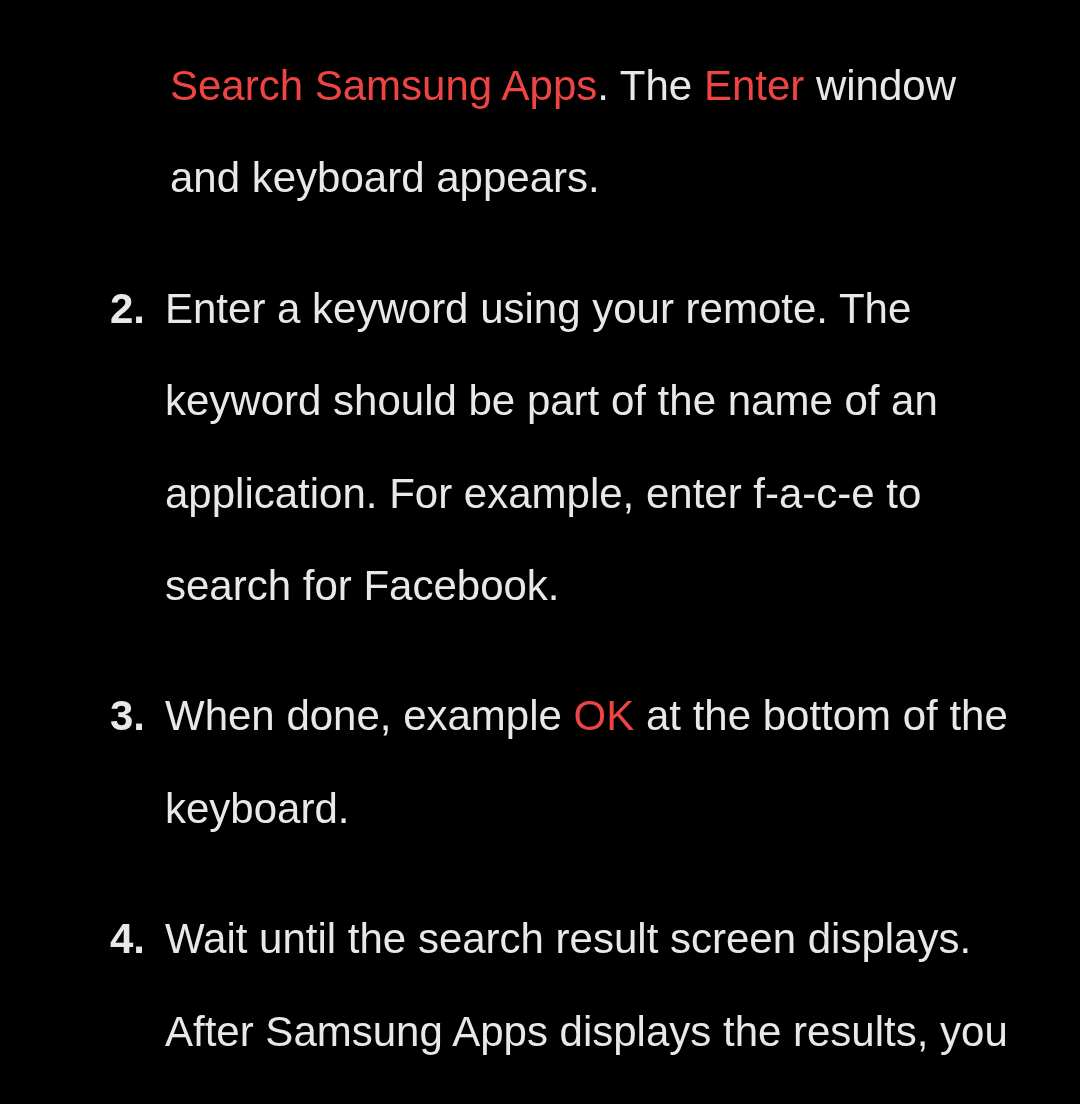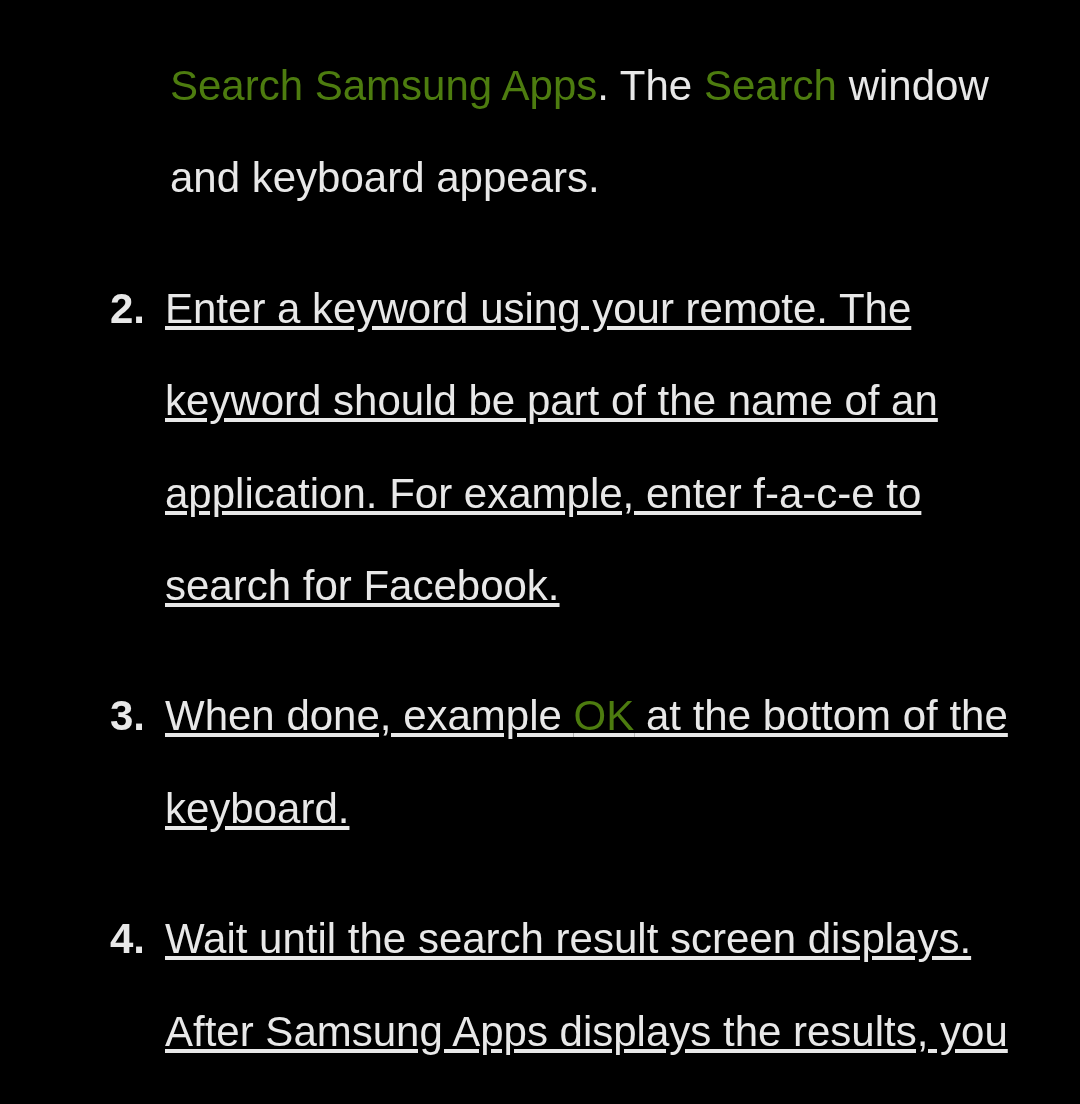--- a/index.html
+++ b/index.html
@@ -22,35 +22,34 @@
       display: flex;
       margin-bottom: 38px;
     }
     .list-number {
       font-weight: bold;
       min-width: 55px;
       flex-shrink: 0;
     }
     .list-content {
       flex: 1;
-      text-decoration: underline;
     }
     .highlight {
-      color: #4d7c0f;
+      color: #ef4444;
     }
     .first-item {
       padding-left: 60px;
       margin-bottom: 38px;
     }
   </style>
 </head>
 <body>
 
 <div class="first-item">
-  <span class="highlight">Search Samsung Apps</span><span>. The </span><span class="highlight">Search</span><span> window and keyboard appears.</span>
+  <span class="highlight">Search Samsung Apps</span><span>. The </span><span class="highlight">Enter</span><span> window and keyboard appears.</span>
 </div>
 
 <div class="list-item">
   <div class="list-number">2.</div>
   <div class="list-content">Enter a keyword using your remote. The keyword should be part of the name of an application. For example, enter f-a-c-e to search for Facebook.</div>
 </div>
 
 <div class="list-item">
   <div class="list-number">3.</div>
   <div class="list-content">

